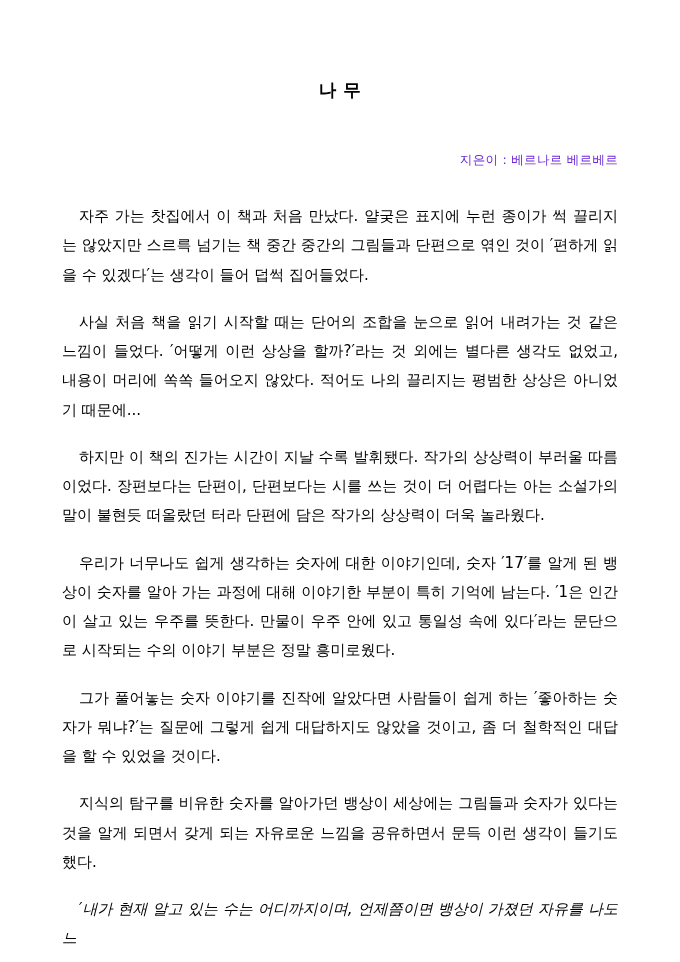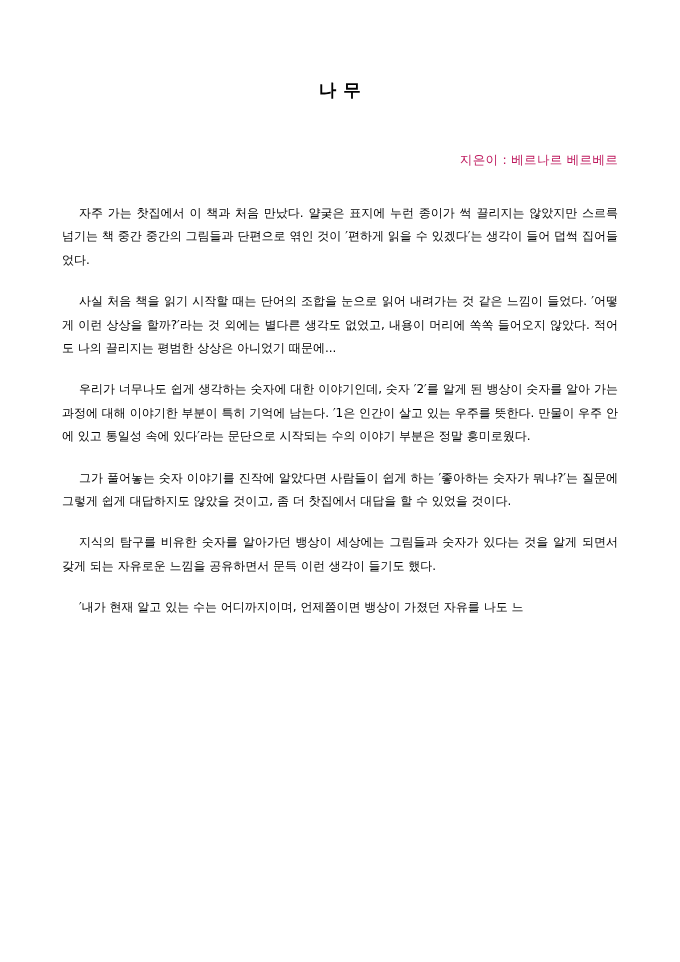--- a/index.html
+++ b/index.html
@@ -29,50 +29,52 @@
     font-weight: 700;
     letter-spacing: 0.5px;
     color: #000;
   }
   .byline {
     margin: 0;
     padding-top: 50px;
     text-align: right;
     font-size: 12.5px;
     letter-spacing: 0.3px;
-    color: #be185d;
+    color: #6d28d9;
   }
   .body-copy {
     padding-top: 33px;
   }
   p.para {
     margin: 0 0 18px 0;
-    font-size: 12px;
+    font-size: 15px;
     line-height: 1.95;
     text-align: justify;
     text-justify: inter-character;
     text-indent: 17px;
     word-break: break-all;
     color: #000;
   }
   p.para:last-child {
     margin-bottom: 0;
+    font-style: italic;
   }
 </style>
 </head>
 <body>
 
 <div class="page">
 
   <h1 class="doc-title">나    무</h1>
 
   <div class="byline">지은이 : 베르나르 베르베르</div>
 
   <div class="body-copy">
     <p class="para">자주 가는 찻집에서 이 책과 처음 만났다. 얄궂은 표지에 누런 종이가 썩 끌리지는 않았지만 스르륵 넘기는 책 중간 중간의 그림들과 단편으로 엮인 것이 ′편하게 읽을 수 있겠다′는 생각이 들어 덥썩 집어들었다.</p>
     <p class="para">사실 처음 책을 읽기 시작할 때는 단어의 조합을 눈으로 읽어 내려가는 것 같은 느낌이 들었다. ′어떻게 이런 상상을 할까?′라는 것 외에는 별다른 생각도 없었고, 내용이 머리에 쏙쏙 들어오지 않았다. 적어도 나의 끌리지는 평범한 상상은 아니었기 때문에...</p>
-    <p class="para">우리가 너무나도 쉽게 생각하는 숫자에 대한 이야기인데, 숫자 ′2′를 알게 된 뱅상이 숫자를 알아 가는 과정에 대해 이야기한 부분이 특히 기억에 남는다. ′1은 인간이 살고 있는 우주를 뜻한다. 만물이 우주 안에 있고 통일성 속에 있다′라는 문단으로 시작되는 수의 이야기 부분은 정말 흥미로웠다.</p>
-    <p class="para">그가 풀어놓는 숫자 이야기를 진작에 알았다면 사람들이 쉽게 하는 ′좋아하는 숫자가 뭐냐?′는 질문에 그렇게 쉽게 대답하지도 않았을 것이고, 좀 더 찻집에서 대답을 할 수 있었을 것이다.</p>
+    <p class="para">하지만 이 책의 진가는 시간이 지날 수록 발휘됐다. 작가의 상상력이 부러울 따름이었다. 장편보다는 단편이, 단편보다는 시를 쓰는 것이 더 어렵다는 아는 소설가의 말이 불현듯 떠올랐던 터라 단편에 담은 작가의 상상력이 더욱 놀라웠다.</p>
+    <p class="para">우리가 너무나도 쉽게 생각하는 숫자에 대한 이야기인데, 숫자 ′17′를 알게 된 뱅상이 숫자를 알아 가는 과정에 대해 이야기한 부분이 특히 기억에 남는다. ′1은 인간이 살고 있는 우주를 뜻한다. 만물이 우주 안에 있고 통일성 속에 있다′라는 문단으로 시작되는 수의 이야기 부분은 정말 흥미로웠다.</p>
+    <p class="para">그가 풀어놓는 숫자 이야기를 진작에 알았다면 사람들이 쉽게 하는 ′좋아하는 숫자가 뭐냐?′는 질문에 그렇게 쉽게 대답하지도 않았을 것이고, 좀 더 철학적인 대답을 할 수 있었을 것이다.</p>
     <p class="para">지식의 탐구를 비유한 숫자를 알아가던 뱅상이 세상에는 그림들과 숫자가 있다는 것을 알게 되면서 갖게 되는 자유로운 느낌을 공유하면서 문득 이런 생각이 들기도 했다.</p>
     <p class="para">′내가 현재 알고 있는 수는 어디까지이며, 언제쯤이면 뱅상이 가졌던 자유를 나도 느</p>
   </div>
 
 </div>
 
 </body></html>

